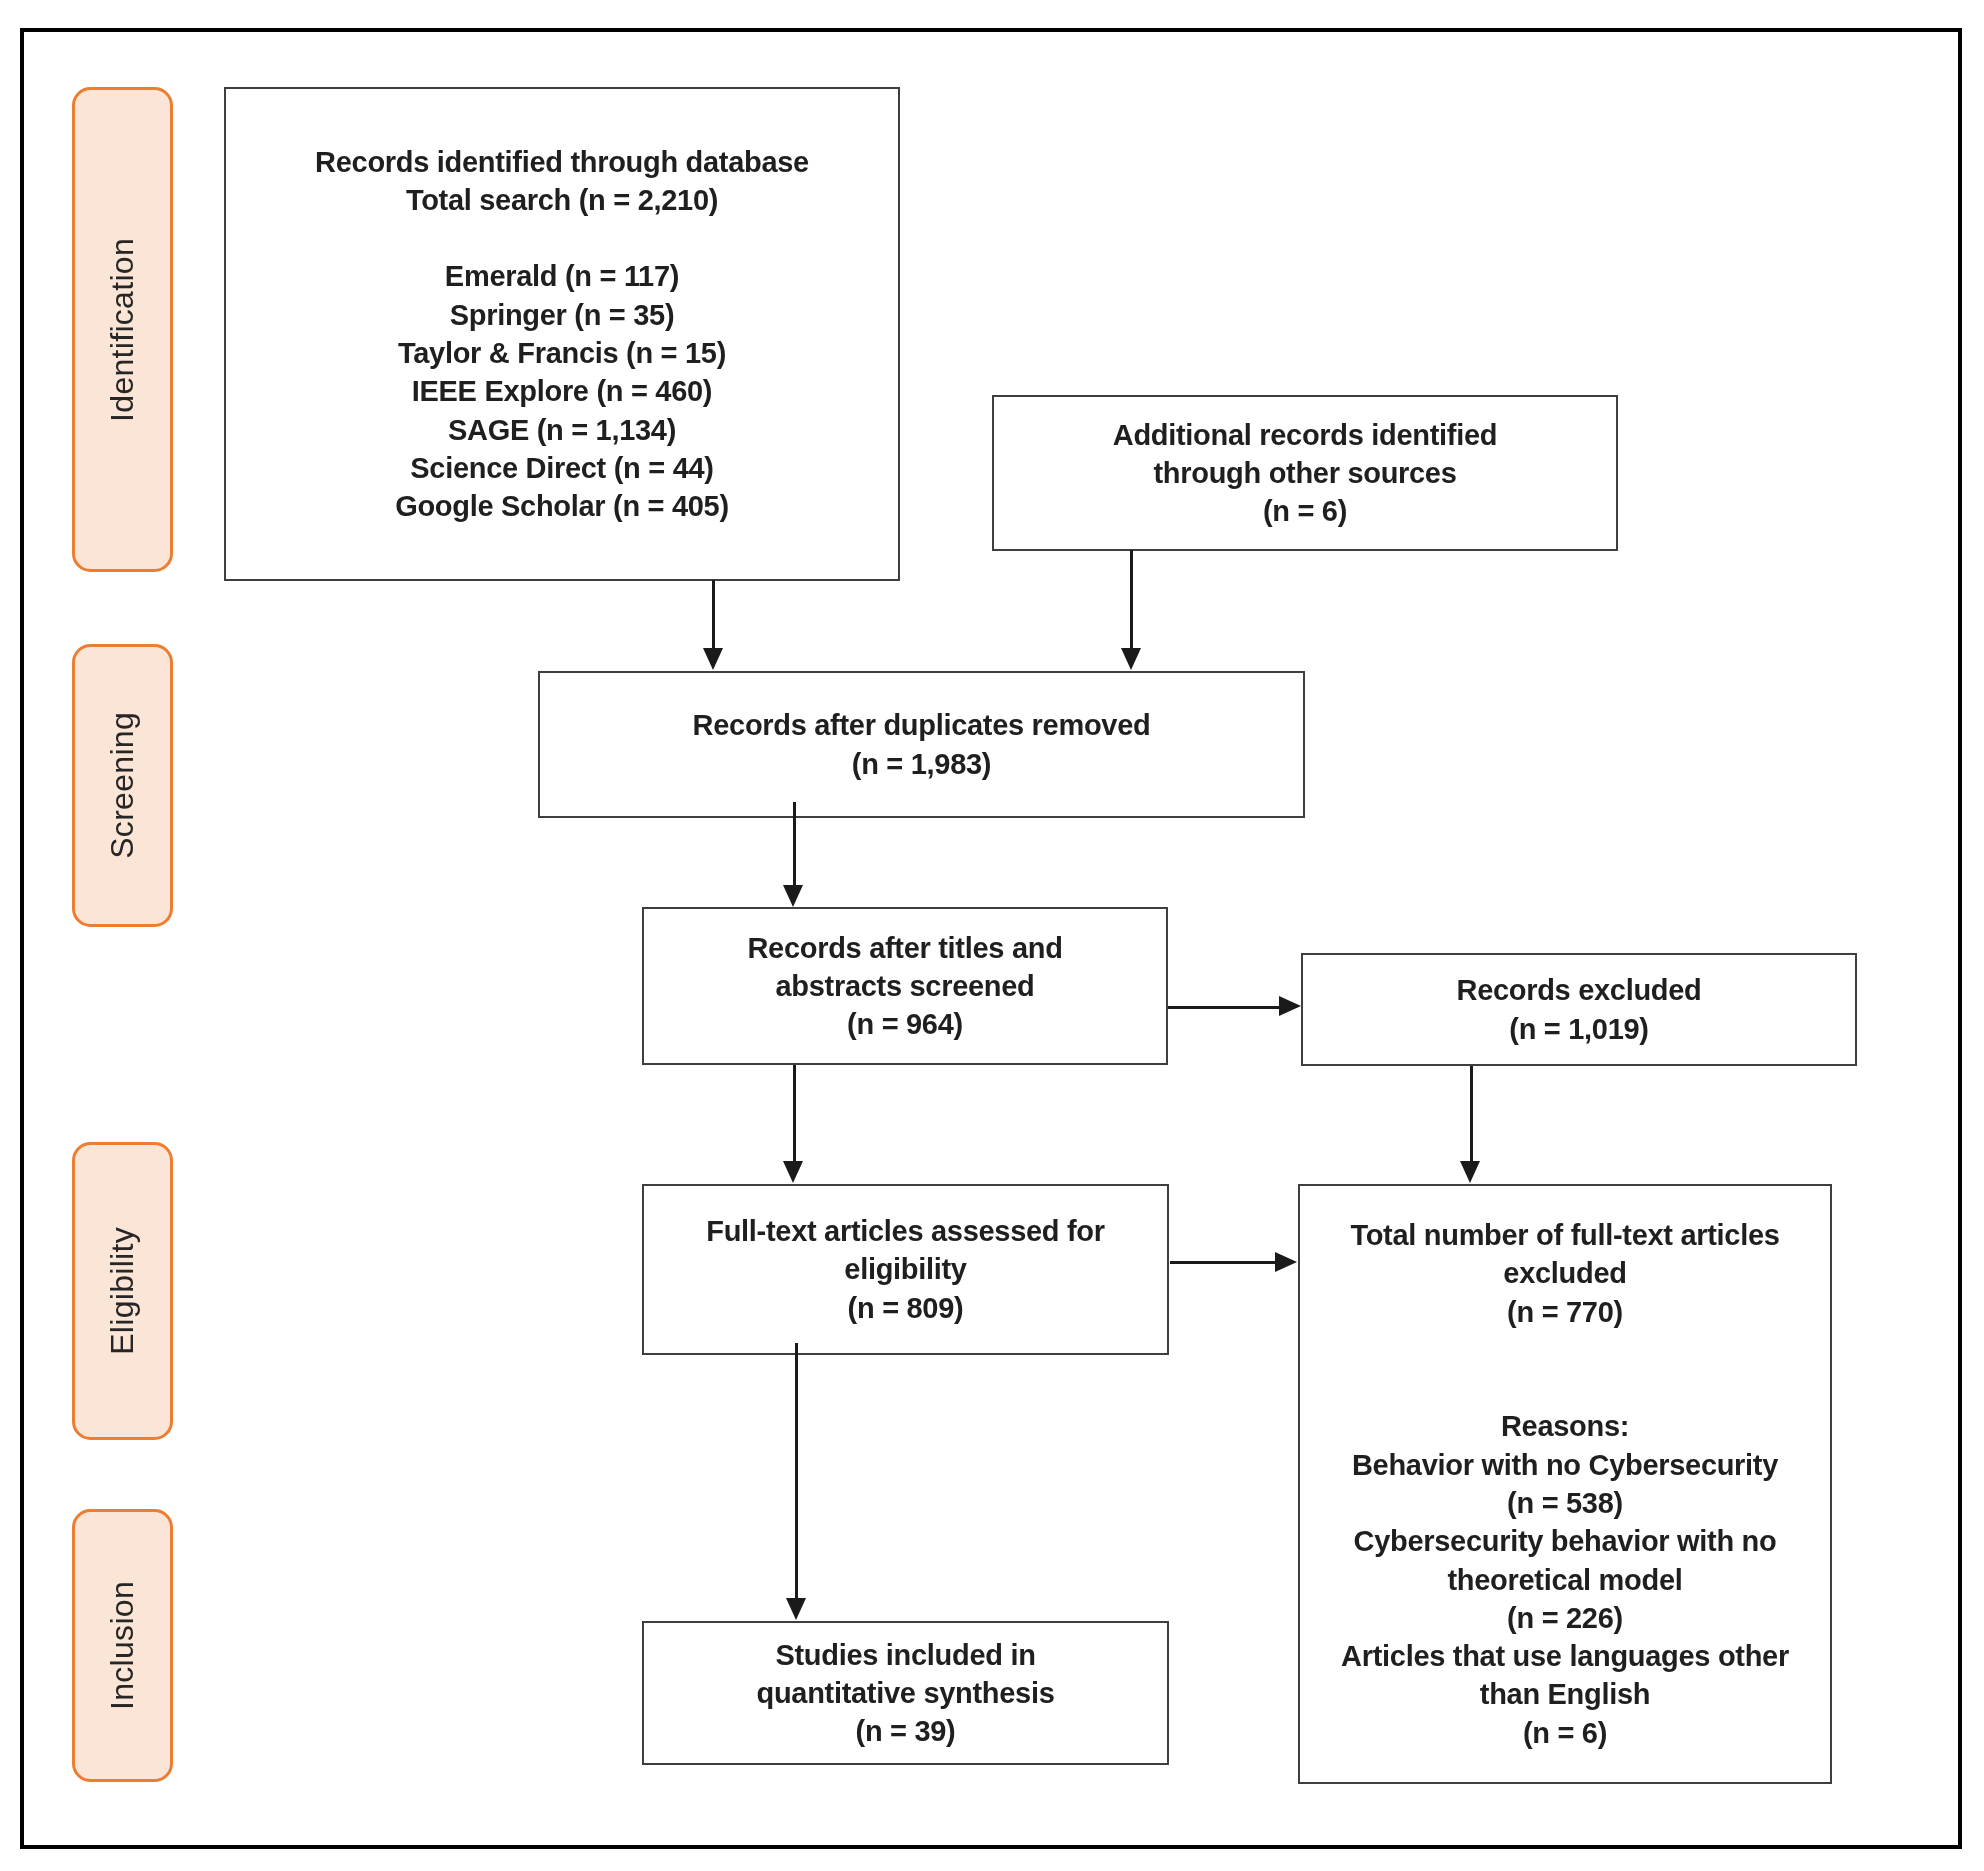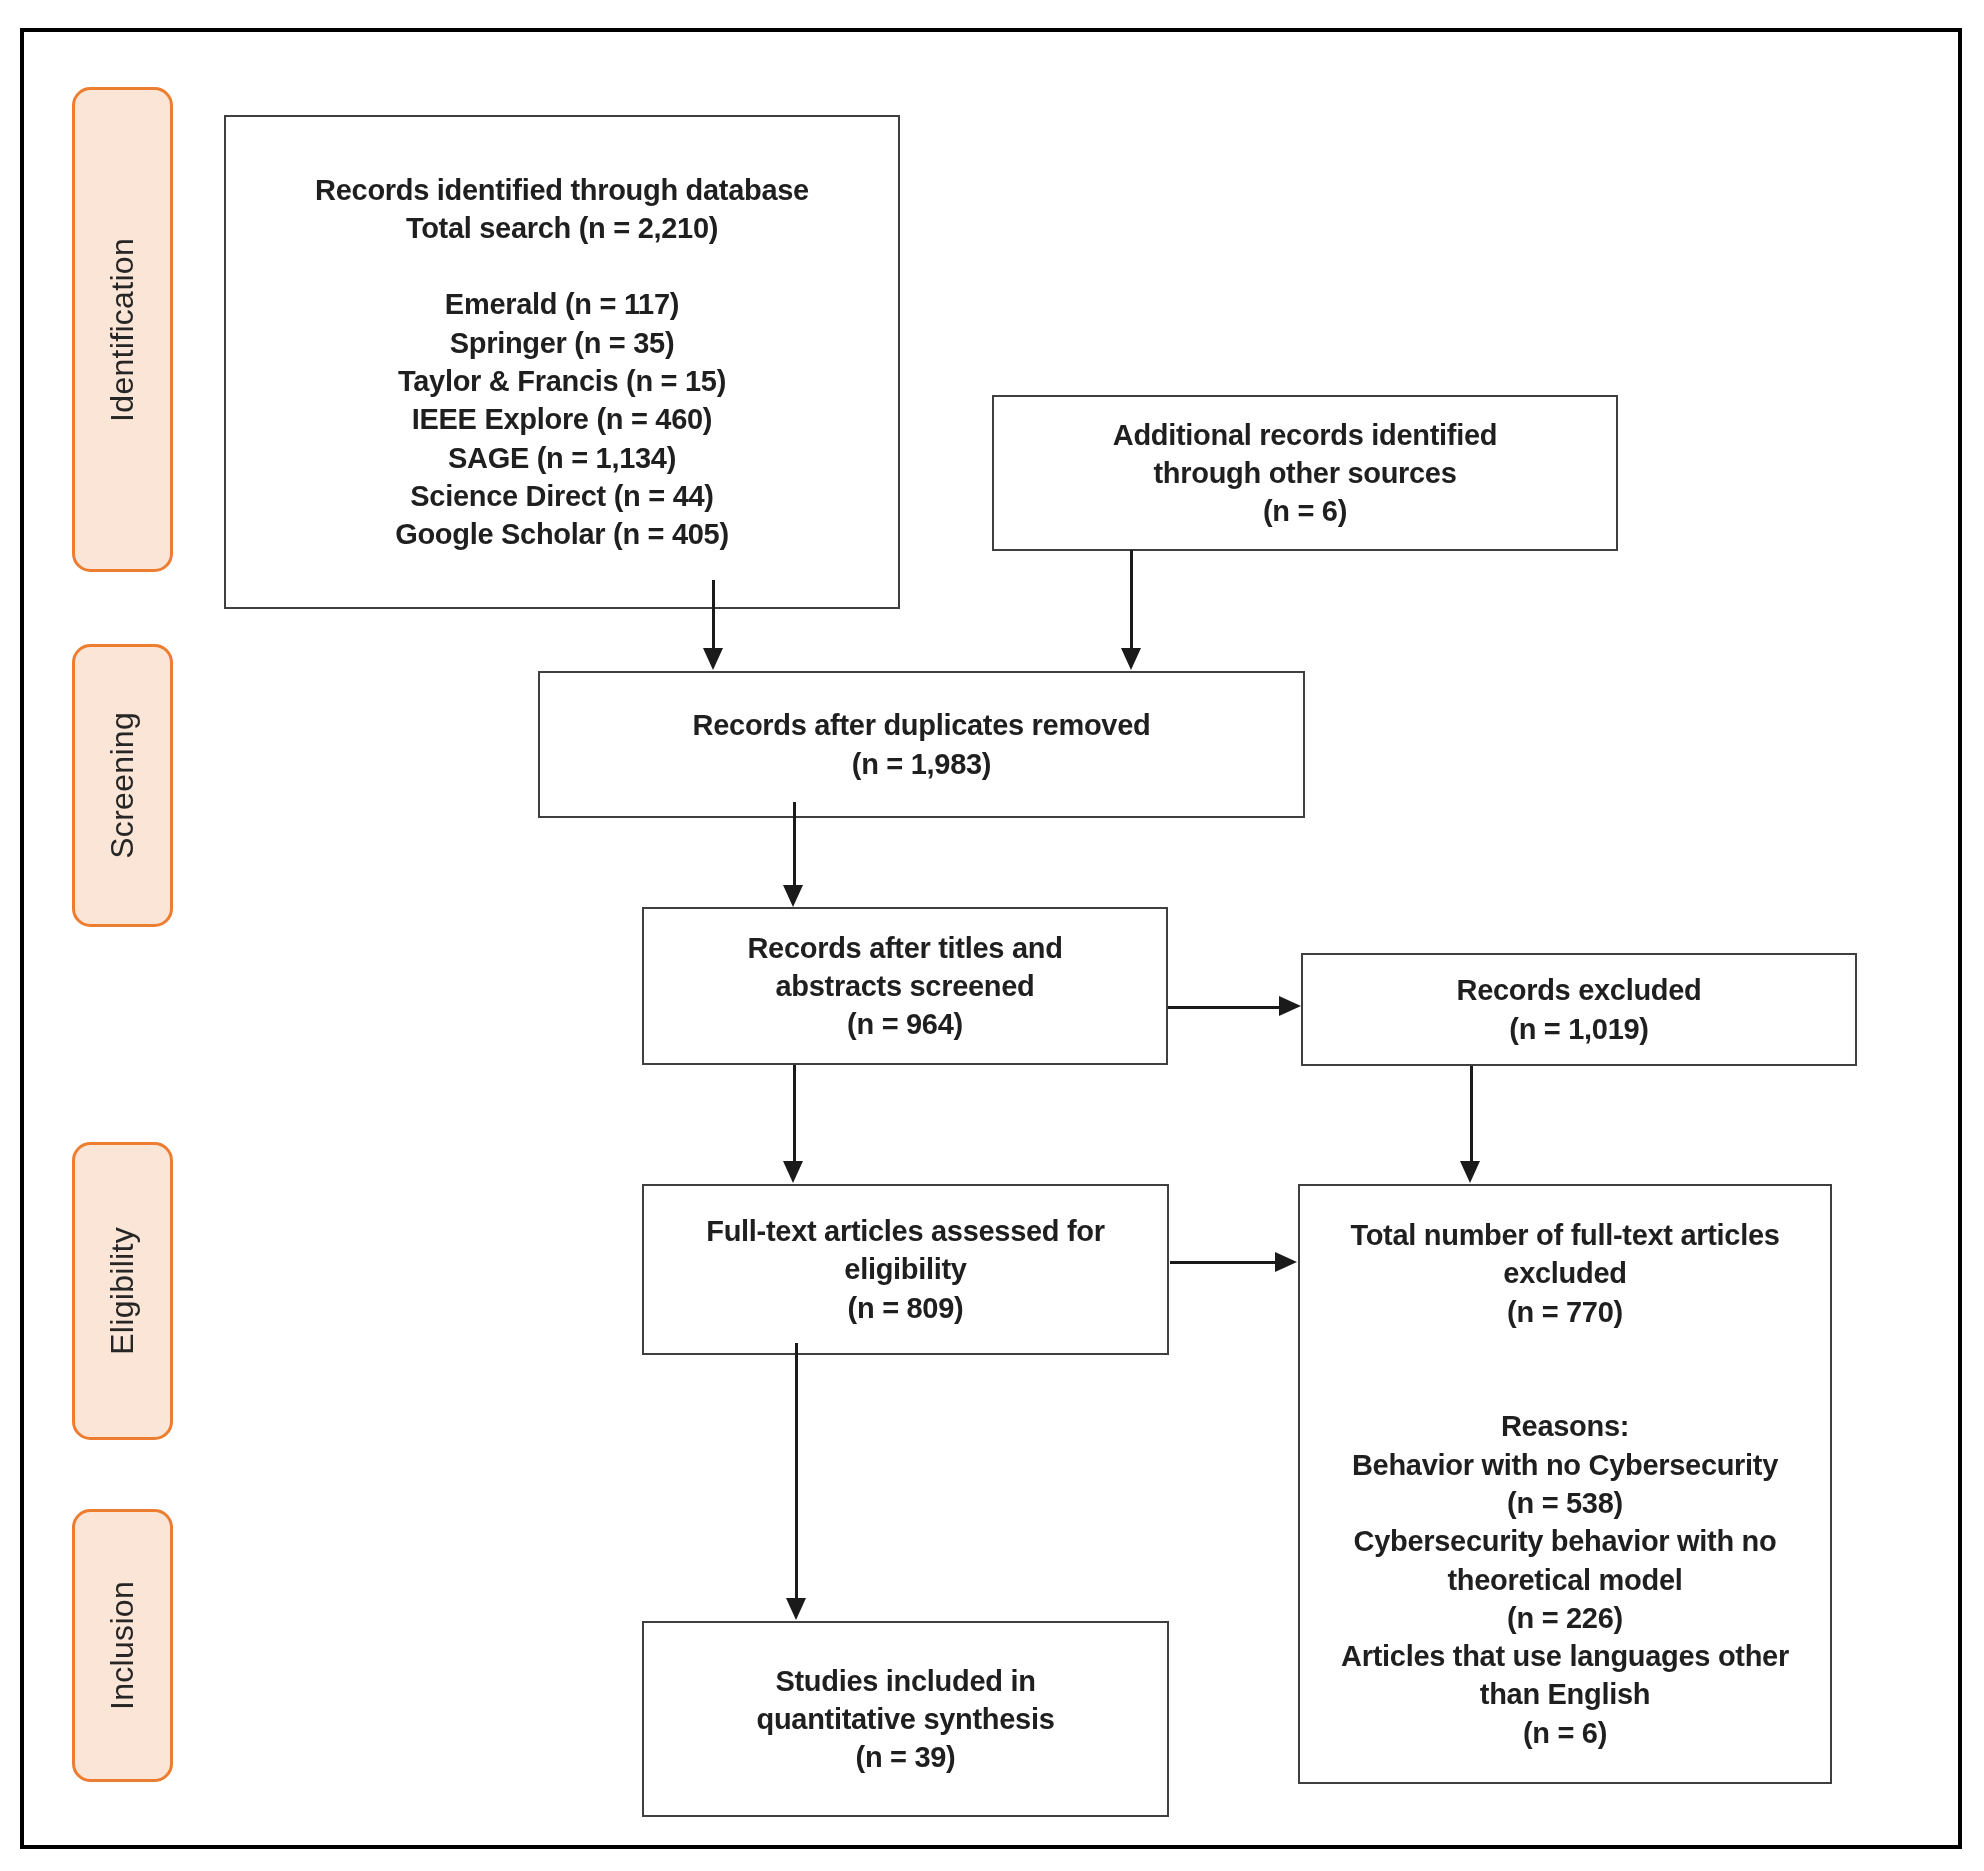--- a/index.html
+++ b/index.html
@@ -76,21 +76,21 @@
   <div class="stage" style="top:644px; height:283px;">
     <span class="stage-text">Screening</span>
   </div>
   <div class="stage" style="top:1142px; height:298px;">
     <span class="stage-text">Eligibility</span>
   </div>
   <div class="stage" style="top:1509px; height:273px;">
     <span class="stage-text">Inclusion</span>
   </div>
 
-  <div class="fbox" style="left:224px; top:87px; width:676px; height:494px;margin-top:28px;">
+  <div class="fbox" style="left:224px; top:87px; width:676px; height:494px;">
     <div class="fbox-text">Records identified through database
 Total search (n = 2,210)
 
 Emerald (n = 117)
 Springer (n = 35)
 Taylor &amp; Francis (n = 15)
 IEEE Explore (n = 460)
 SAGE (n = 1,134)
 Science Direct (n = 44)
 Google Scholar (n = 405)</div>
@@ -134,21 +134,21 @@
 Behavior with no Cybersecurity
 (n = 538)
 Cybersecurity behavior with no
 theoretical model
 (n = 226)
 Articles that use languages other
 than English
 (n = 6)</div>
   </div>
 
-  <div class="fbox" style="left:642px; top:1621px; width:527px; height:196px;">
+  <div class="fbox" style="left:642px; top:1621px; width:527px; height:144px;">
     <div class="fbox-text">Studies included in
 quantitative synthesis
 (n = 39)</div>
   </div>
 
   <div>
     <div class="aline" style="left:712px; top:580px; width:2.7px; height:71px;"></div>
     <div class="ahead-down" style="left:703px; top:648px;"></div>
   </div>
 

